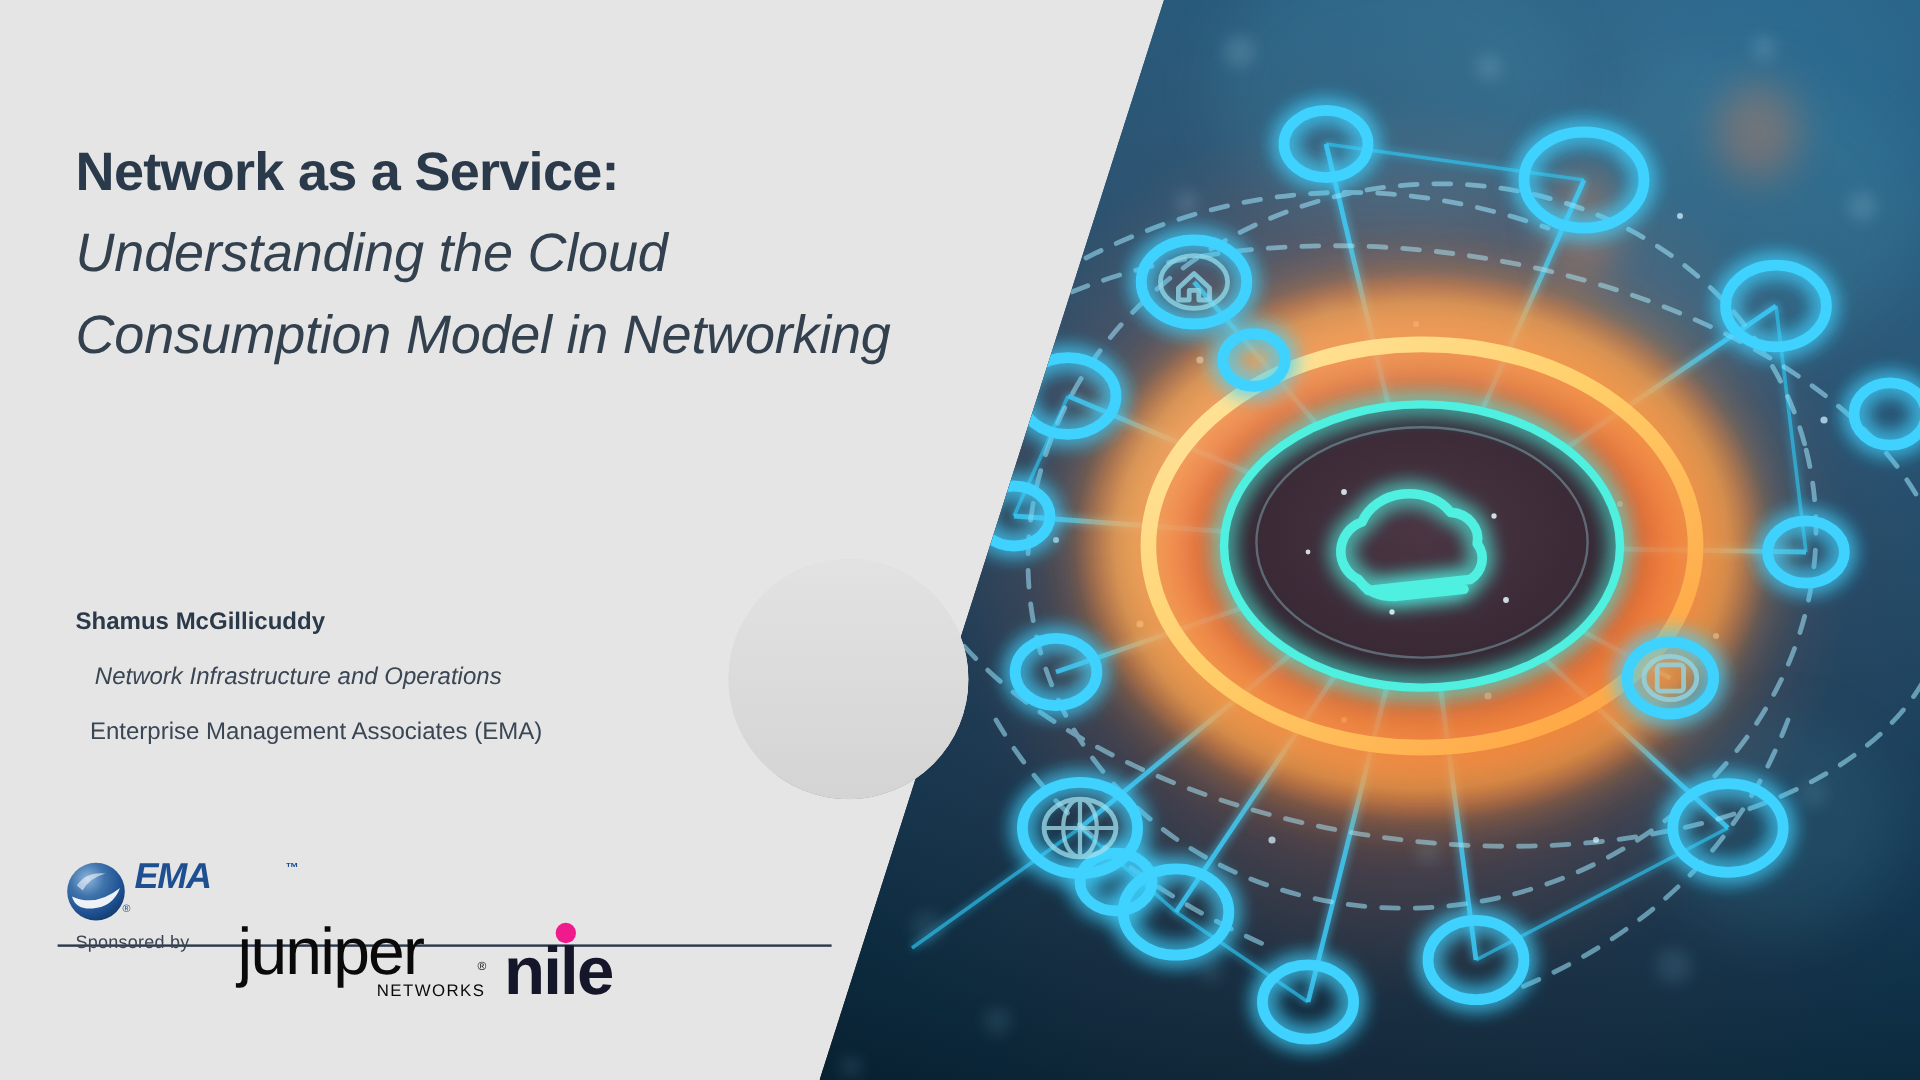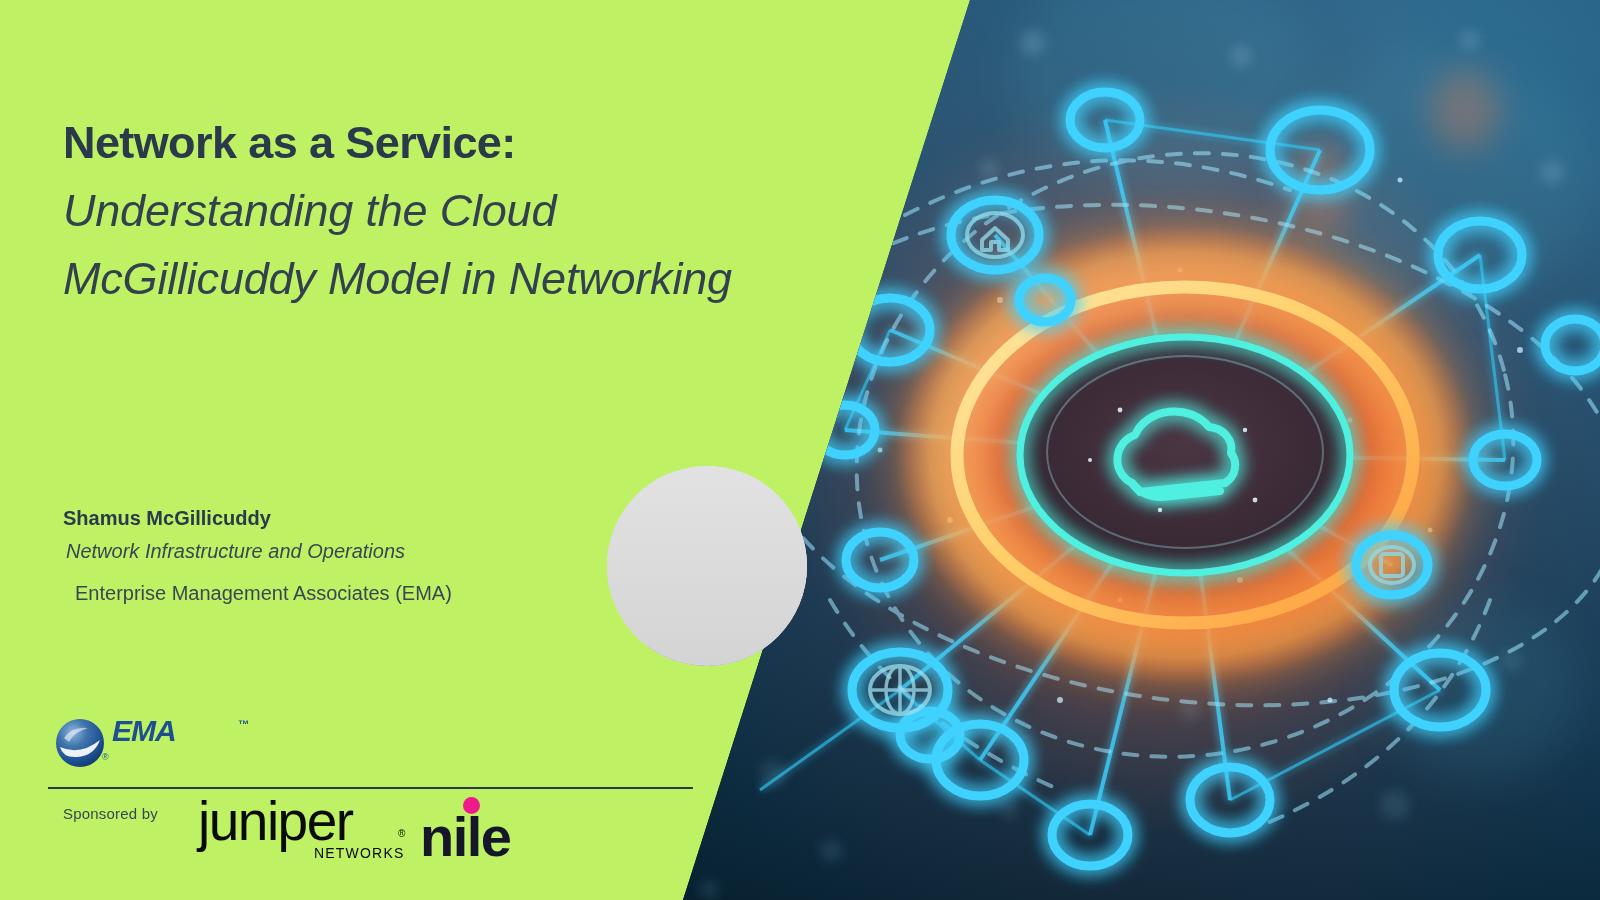--- a/index.html
+++ b/index.html
@@ -3,21 +3,21 @@
 <meta charset="utf-8">
 <style>
   html,body{margin:0;padding:0;}
   body{
     width:1600px;height:900px;overflow:hidden;
     background:#ffffff;
     font-family:"Liberation Sans", sans-serif;
     color:#2b3a4a;
     position:relative;
   }
-  .slide{position:absolute;inset:0;width:1600px;height:900px;overflow:hidden;background:#bef264;}
+  .slide{position:absolute;inset:0;width:1600px;height:900px;overflow:hidden;background:#e5e5e5;}
 
   
   .hero{
     position:absolute;top:0;left:0;width:1600px;height:900px;
     clip-path:polygon(970px 0, 1600px 0, 1600px 900px, 683px 900px);
     overflow:hidden;
     background:
       radial-gradient(circle at 73% 51%, rgba(255,140,60,.55) 0%, rgba(255,90,40,.30) 16%, rgba(120,40,30,.10) 30%, rgba(0,0,0,0) 44%),
       radial-gradient(ellipse at 88% 6%, #2f6f94 0%, #24587a 26%, #143c58 55%, #08202f 80%),
       linear-gradient(168deg,#2d6a8e 0%,#1d4e70 22%,#0d2c42 48%,#05161f 72%,#03080d 100%);
@@ -39,21 +39,21 @@
     color:#2b3a4a;margin:0 0 12px 0;white-space:nowrap;
   }
   .title-rest{
     font-size:45px;font-weight:300;font-style:italic;line-height:1.52;
     letter-spacing:-0.2px;color:#33404e;margin:0;max-width:690px;
   }
 
   .speaker{position:absolute;left:63px;top:503px;}
   .sp-name{font-size:20px;font-weight:700;line-height:1.5;color:#2b3a4a;margin:0;}
   .sp-role{font-size:20px;font-weight:400;line-height:1.5;color:#3a4654;margin:0;}
-  .sp-dept{font-size:20px;font-weight:400;font-style:italic;line-height:1.5;color:#3a4654;margin:3px;}
+  .sp-dept{font-size:20px;font-weight:400;font-style:italic;line-height:1.5;color:#3a4654;margin:16px;}
   .sp-org{font-size:20px;font-weight:400;line-height:1.5;color:#3a4654;margin:12px;}
 
   
   .headshot{
     position:absolute;left:607px;top:466px;width:200px;height:200px;border-radius:50%;
     overflow:hidden;background:#dcdcdc;
   }
   .hs-bg{position:absolute;inset:0;background:linear-gradient(180deg,#e2e2e2 0%,#d4d4d4 100%);}
 
   
@@ -65,21 +65,21 @@
   }
   .ema-tm{
     position:absolute;left:188px;top:4px;font-size:11px;font-weight:700;color:#1d4f91;
   }
   .ema-reg{position:absolute;left:52px;top:38px;font-size:9px;color:#1d4f91;}
 
   
   .divider{position:absolute;left:48px;top:787px;width:645px;height:2px;background:#2b3a4a;}
 
   
-  .sponsor-row{position:absolute;left:48px;top:800px;width:660px;height:70px;}
+  .sponsor-row{position:absolute;left:48px;top:772px;width:660px;height:70px;}
   .sponsored-by{
     position:absolute;left:15px;top:5px;font-size:15px;font-weight:400;color:#3a4654;
     letter-spacing:.2px;
   }
   .juniper{position:absolute;left:150px;top:-6px;width:230px;height:66px;}
   .jun-word{
     position:absolute;left:0;top:0;font-size:55px;font-weight:300;letter-spacing:-1.5px;
     color:#0a0a0a;line-height:1;
   }
   .jun-reg{position:absolute;left:200px;top:34px;font-size:10px;color:#0a0a0a;}
@@ -284,21 +284,21 @@
         <line x1="900" y1="666" x2="900" y2="714" stroke="#9fe0ee" stroke-width="3.5"></line>
         <ellipse cx="900" cy="690" rx="14" ry="24" fill="none" stroke="#9fe0ee" stroke-width="3.5"></ellipse>
       </g>
     </svg>
   </div>
 
   <div class="content">
 
     <div class="title-block">
       <h1 class="title-line1">Network as a Service:</h1>
-      <h2 class="title-rest">Understanding the Cloud McGillicuddy Model in Networking</h2>
+      <h2 class="title-rest">Understanding the Cloud Consumption Model in Networking</h2>
     </div>
 
     <div class="speaker">
       <p class="sp-name">Shamus McGillicuddy</p>
       <p class="sp-dept">Network Infrastructure and Operations</p>
       <p class="sp-org">Enterprise Management Associates (EMA)</p>
     </div>
 
     <div class="ema-logo">
       <svg width="60" height="56" viewBox="0 0 60 56">

